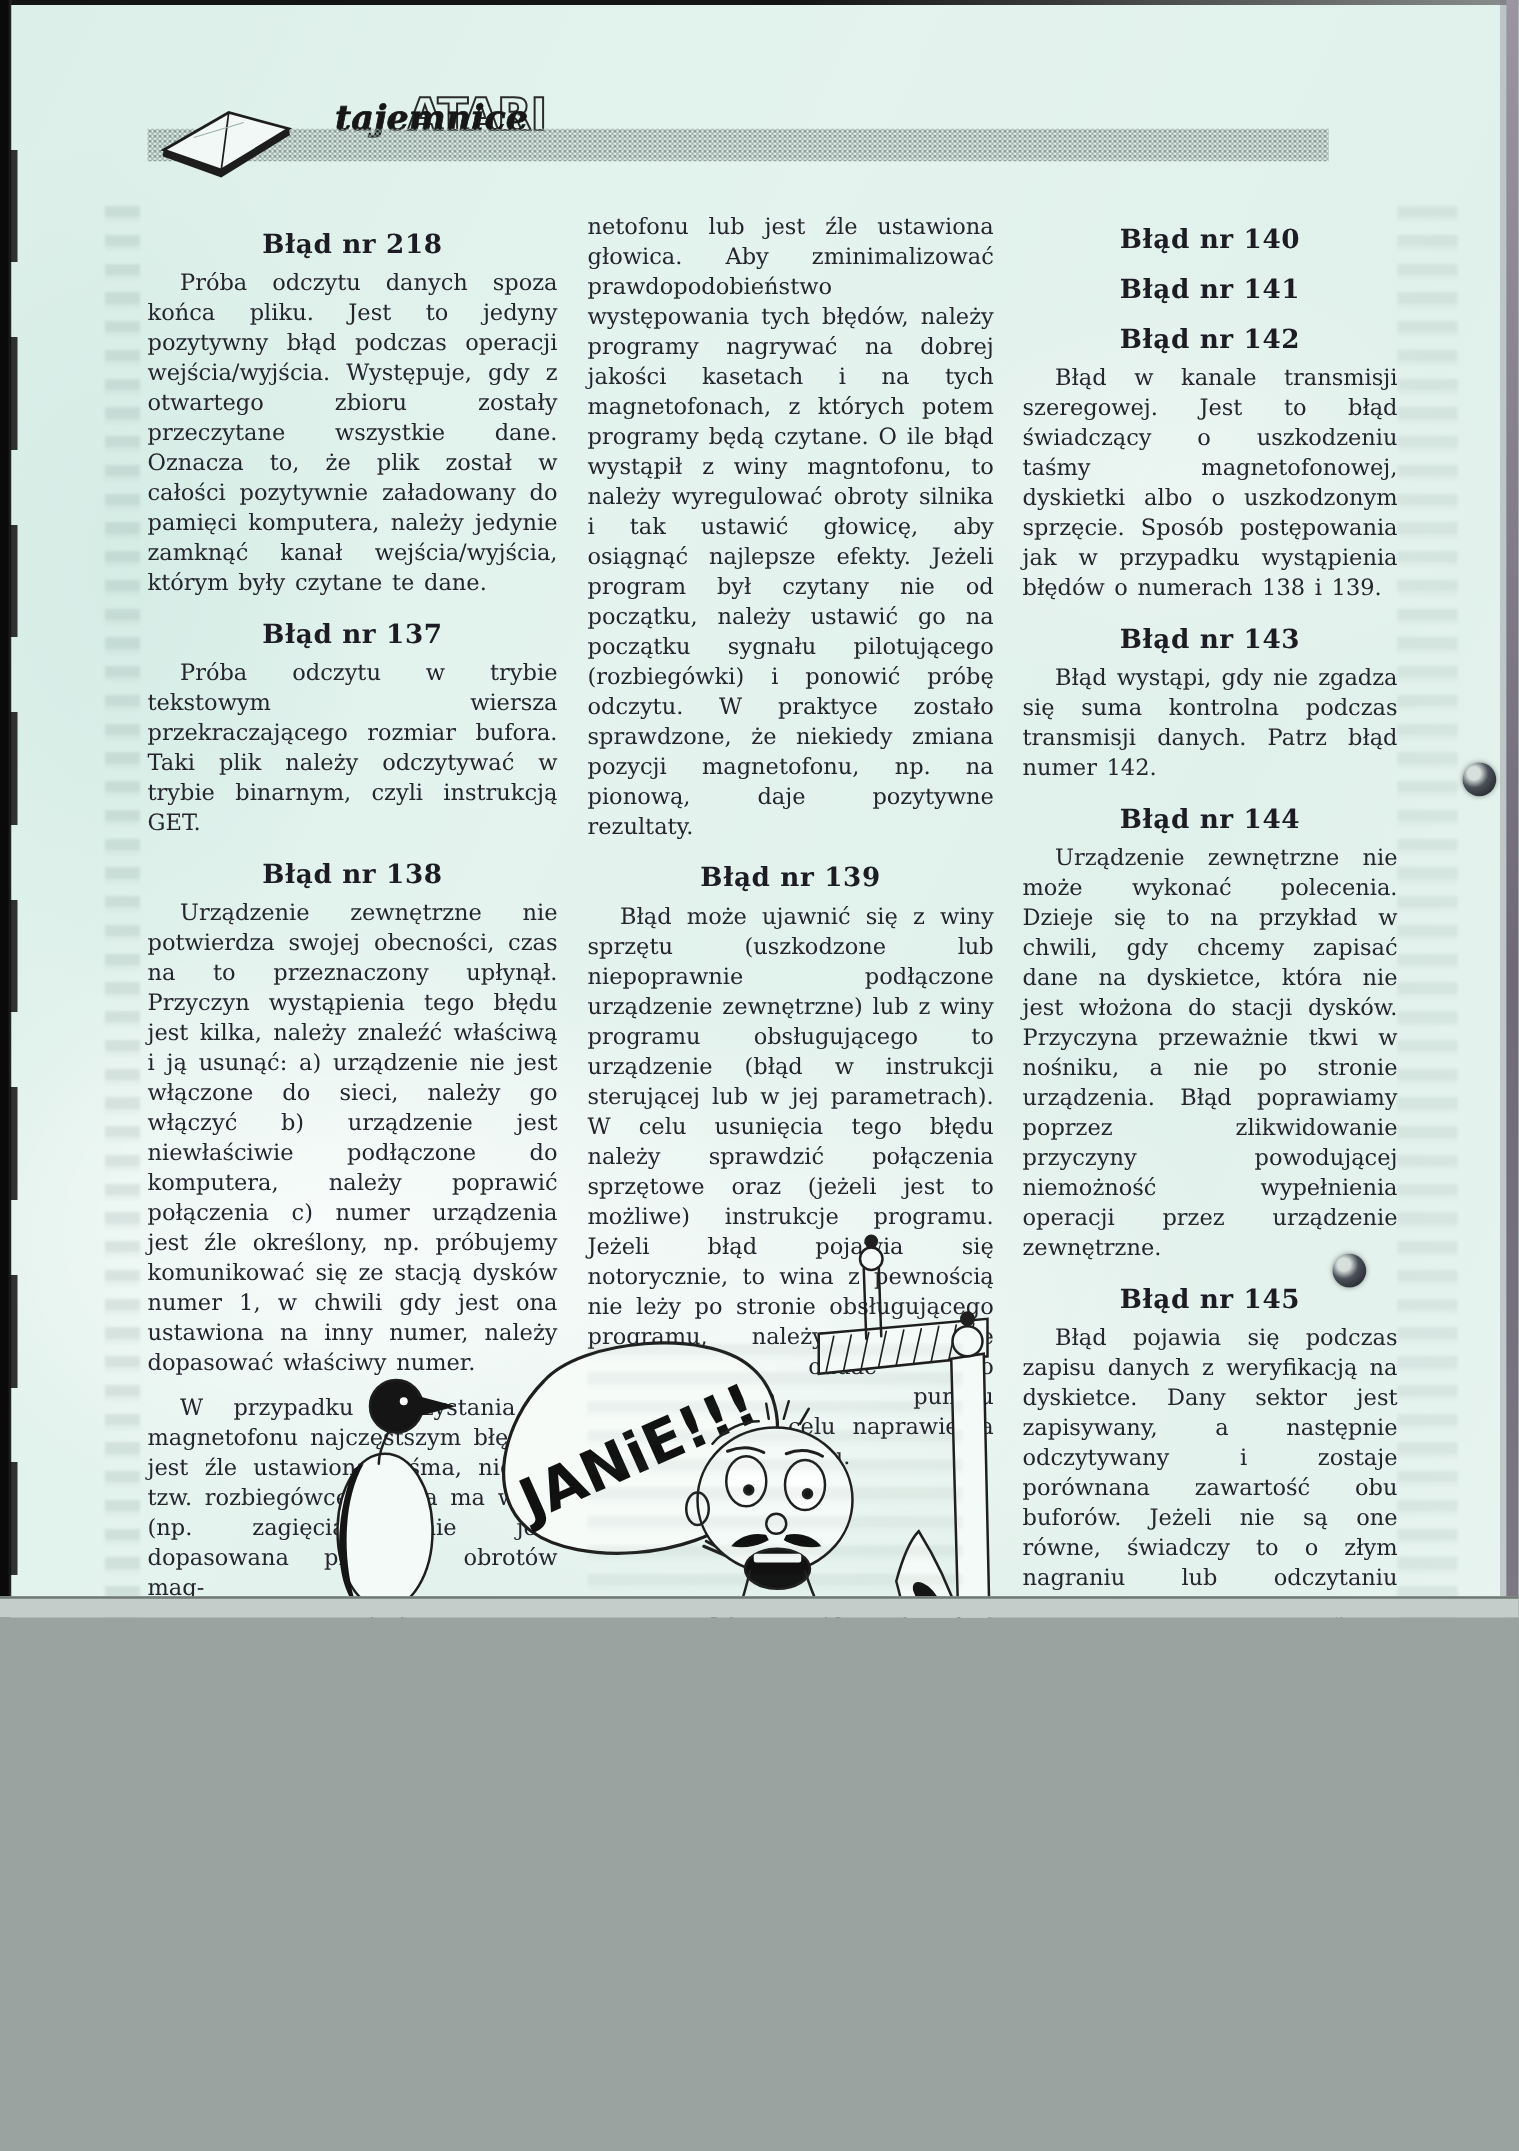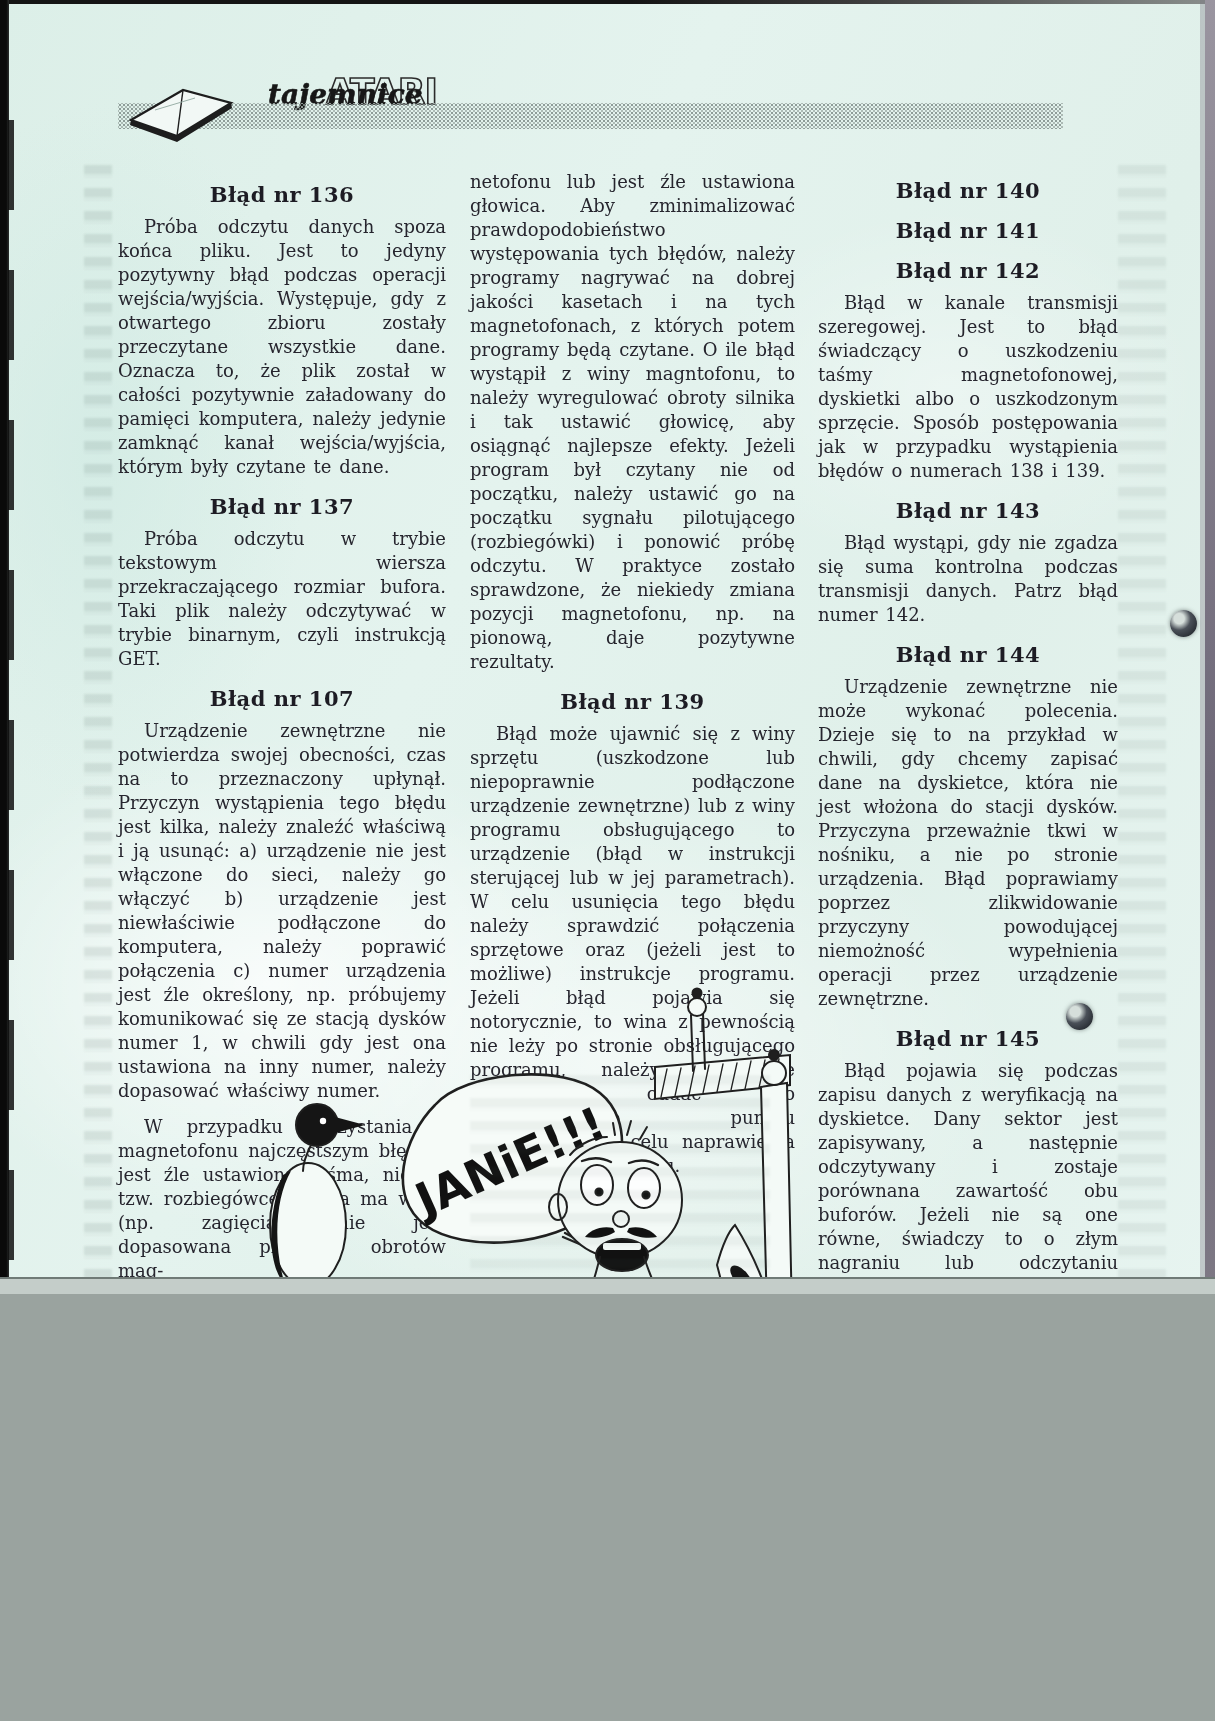--- a/index.html
+++ b/index.html
@@ -75,25 +75,25 @@
   <div id="header-bar"></div>
 
   <svg id="book-icon" width="115" height="62" viewBox="0 0 115 62">
     <polygon points="6,36 58,6 106,19 52,52" fill="#f2f8f5" stroke="#1d1d1d" stroke-width="2.2"></polygon>
     <path d="M58,6 L52,52" stroke="#1d1d1d" stroke-width="1.4" fill="none"></path>
     <path d="M6,36 L52,52 L106,19 L107,24 L52,58 L5,41 Z" fill="#1d1d1d"></path>
     <path d="M30,26 L70,14" stroke="#9ab0a8" stroke-width="1" fill="none"></path>
   </svg>
 
   <div class="col" id="col-1">
-      <h3 class="err-heading">Błąd nr 136</h3>
+      <h3 class="err-heading">Błąd nr 218</h3>
       <p class="body-par">Próba odczytu danych spoza końca pliku. Jest to jedyny pozytywny błąd podczas operacji wejścia/wyjścia. Występuje, gdy z otwartego zbioru zostały przeczytane wszystkie dane. Oznacza to, że plik został w całości pozytywnie załadowany do pamięci komputera, należy jedynie zamknąć kanał wejścia/wyjścia, którym były czytane te dane.</p>
       <h3 class="err-heading">Błąd nr 137</h3>
       <p class="body-par">Próba odczytu w trybie tekstowym wiersza przekraczającego rozmiar bufora. Taki plik należy odczytywać w trybie binarnym, czyli instrukcją GET.</p>
-      <h3 class="err-heading">Błąd nr 107</h3>
+      <h3 class="err-heading">Błąd nr 138</h3>
       <p class="body-par">Urządzenie zewnętrzne nie potwierdza swojej obecności, czas na to przeznaczony upłynął. Przyczyn wystąpienia tego błędu jest kilka, należy znaleźć właściwą i ją usunąć: a) urządzenie nie jest włączone do sieci, należy go włączyć b) urządzenie jest niewłaściwie podłączone do komputera, należy poprawić połączenia c) numer urządzenia jest źle określony, np. próbujemy komunikować się ze stacją dysków numer 1, w chwili gdy jest ona ustawiona na inny numer, należy dopasować właściwy numer.</p>
       <p class="body-par">W przypadku korzystania z magnetofonu najczęstszym błędem jest źle ustawiona taśma, nie na tzw. rozbiegówce, taśma ma wady (np. zagięcia), nie jest dopasowana prędkość obrotów mag-</p>
     </div>
   <div class="col" id="col-2">
       <p class="body-par flush">netofonu lub jest źle ustawiona głowica. Aby zminimalizować prawdopodobieństwo występowania tych błędów, należy programy nagrywać na dobrej jakości kasetach i na tych magnetofonach, z których potem programy będą czytane. O ile błąd wystąpił z winy magntofonu, to należy wyregulować obroty silnika i tak ustawić głowicę, aby osiągnąć najlepsze efekty. Jeżeli program był czytany nie od początku, należy ustawić go na początku sygnału pilotującego (rozbiegówki) i ponowić próbę odczytu. W praktyce zostało sprawdzone, że niekiedy zmiana pozycji magnetofonu, np. na pionową, daje pozytywne rezultaty.</p>
       <h3 class="err-heading">Błąd nr 139</h3>
       <p class="body-par">Błąd może ujawnić się z winy sprzętu (uszkodzone lub niepoprawnie podłączone urządzenie zewnętrzne) lub z winy programu obsługującego to urządzenie (błąd w instrukcji sterującej lub w jej parametrach). W celu usunięcia tego błędu należy sprawdzić połączenia sprzętowe oraz (jeżeli jest to możliwe) instrukcje programu. Jeżeli błąd pojawia się notorycznie, to wina z pewnością nie leży po stronie obsługującego programu, należy urządzenie zewnętrzne oddać do autoryzowanego punktu serwisowego w celu naprawienia uszkodzonego sprzętu.</p>
     </div>
   <div class="col" id="col-3">
       <h3 class="err-heading">Błąd nr 140</h3>

